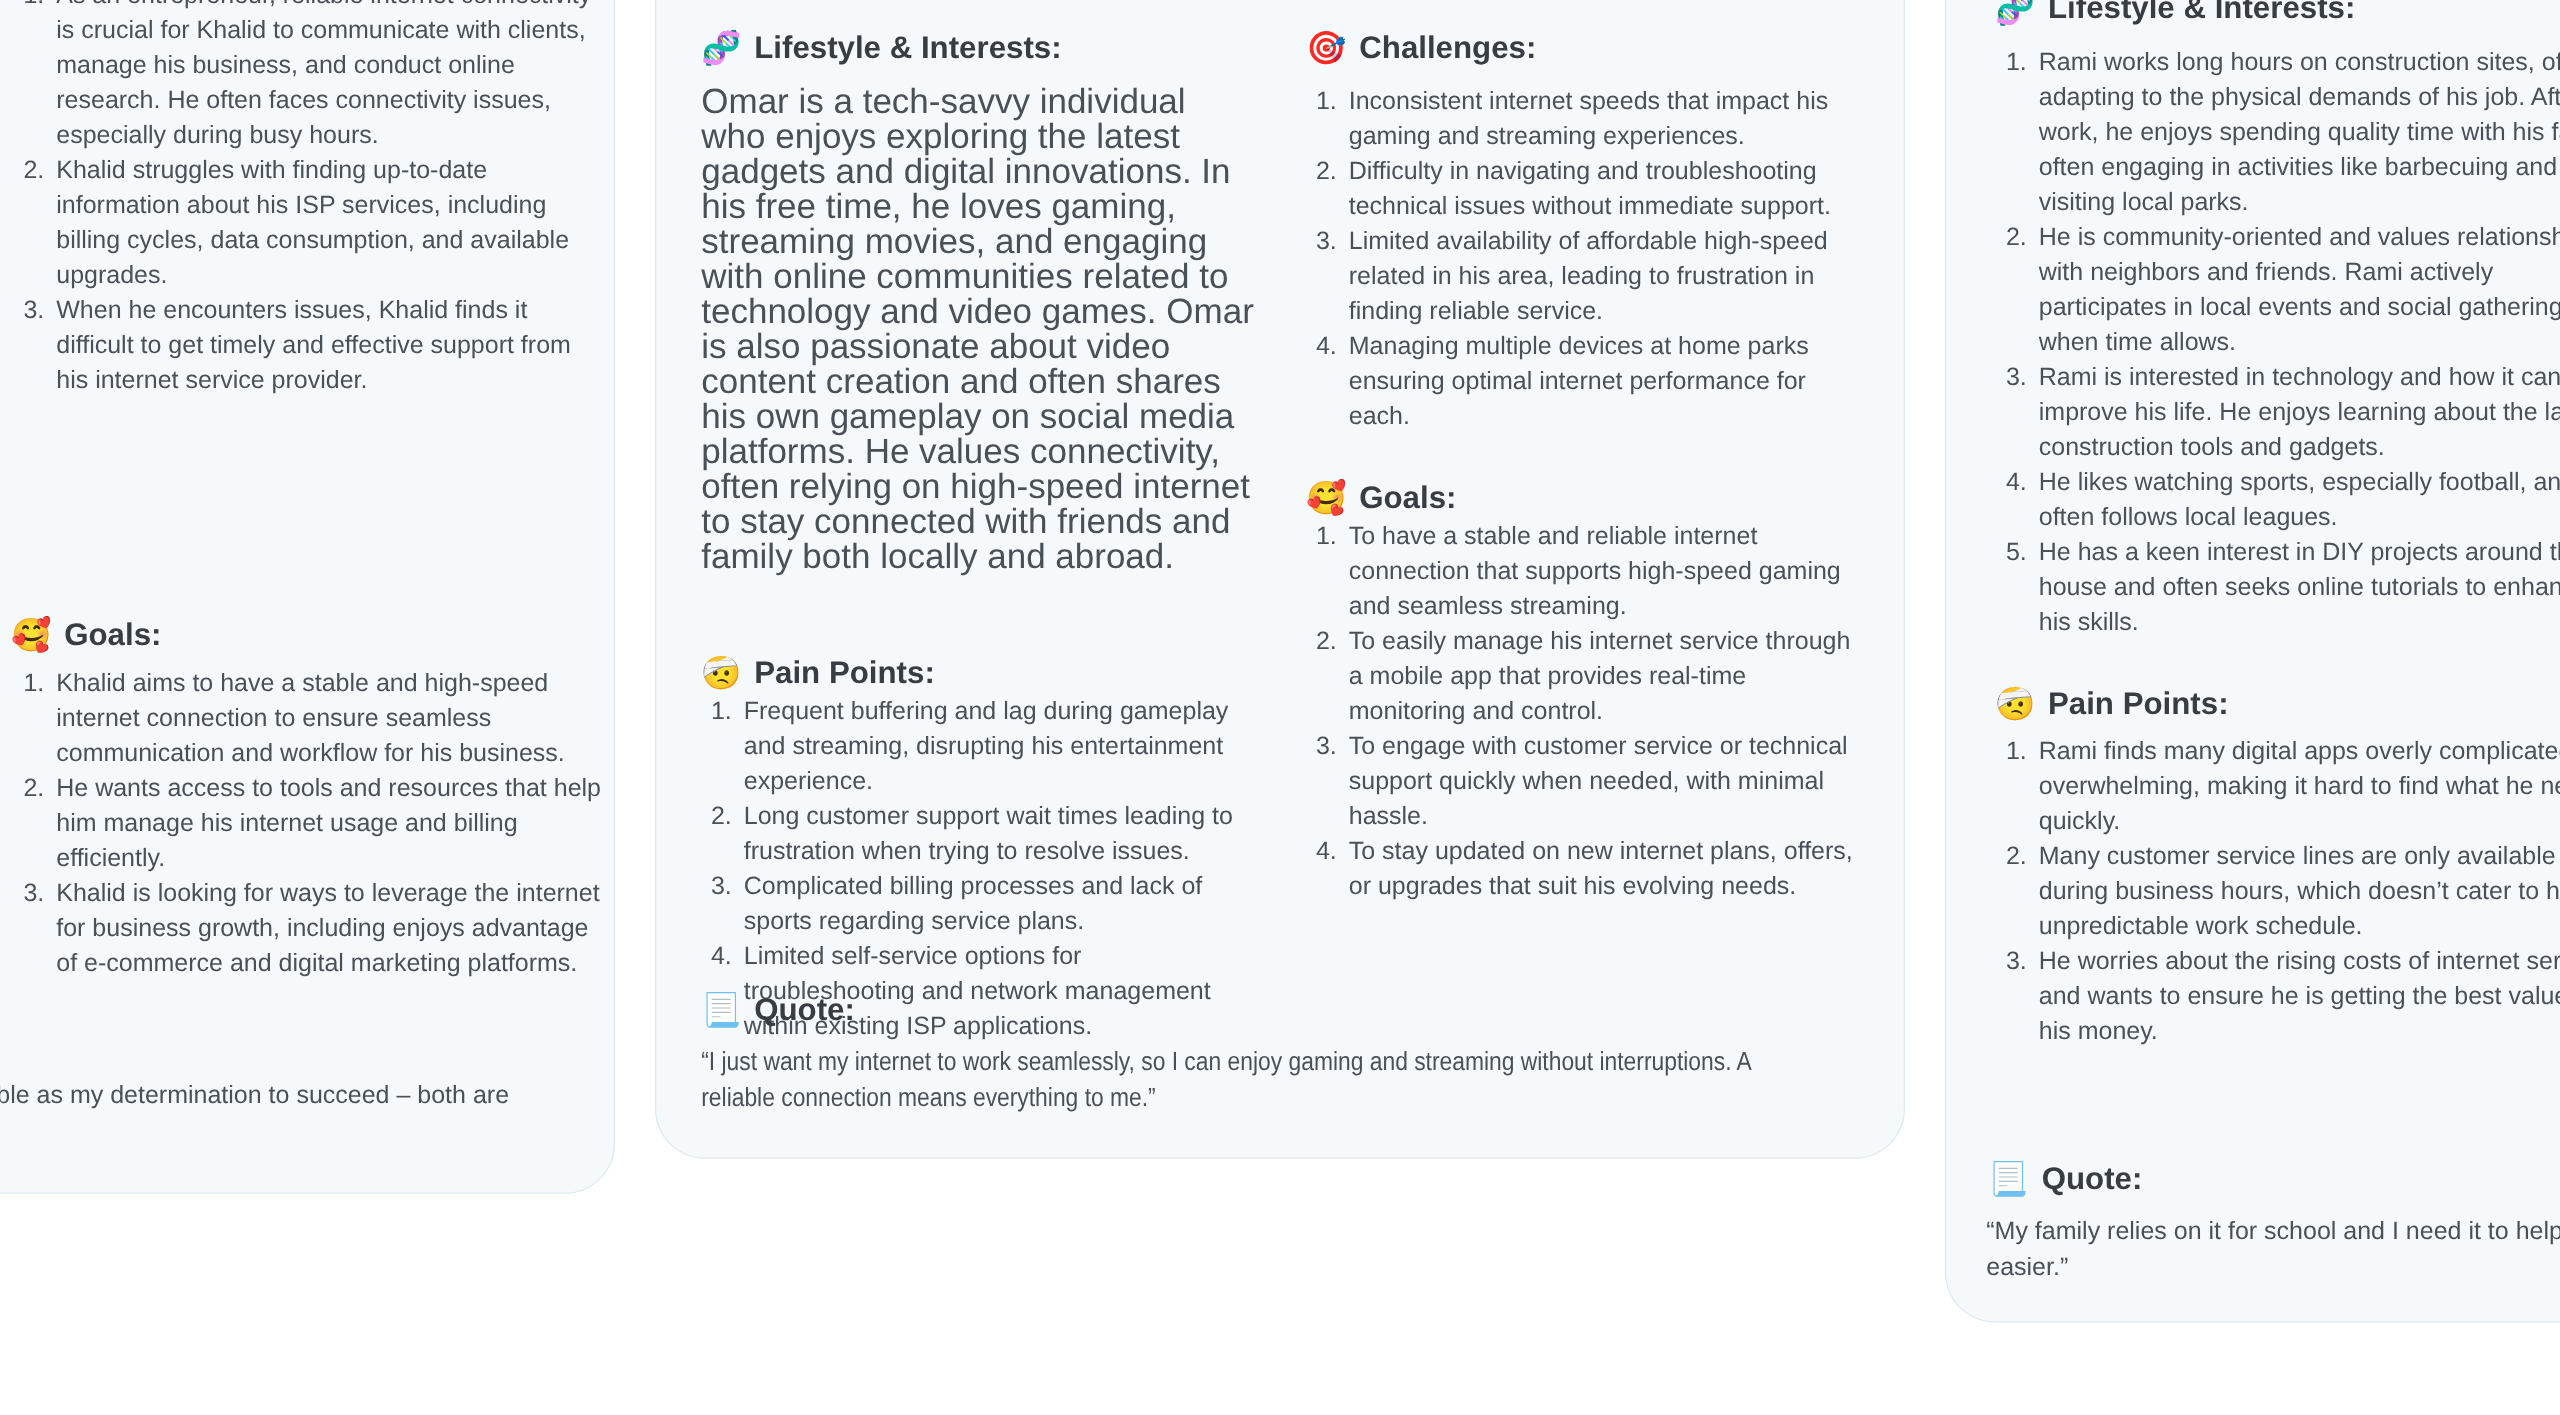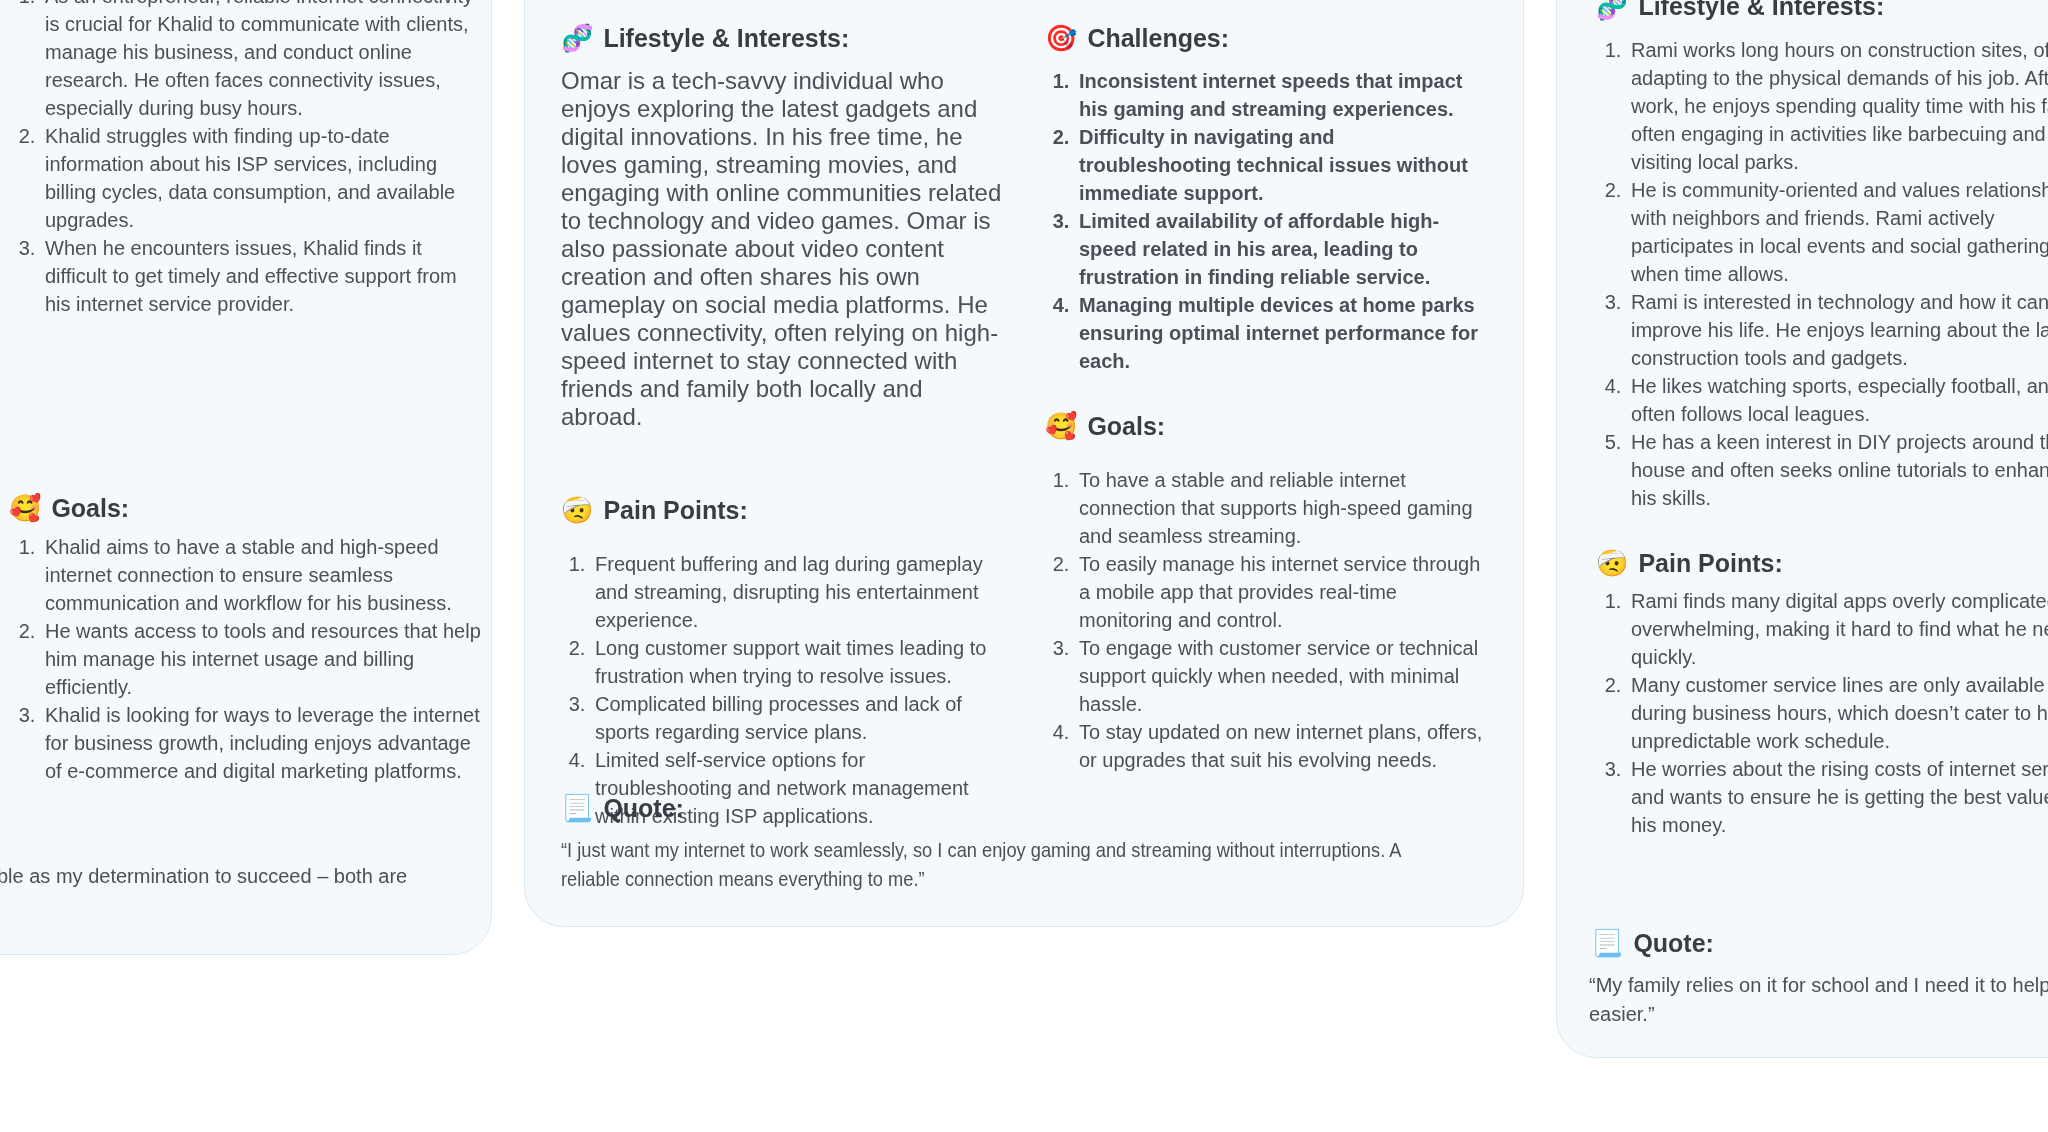--- a/index.html
+++ b/index.html
@@ -40,43 +40,43 @@
     white-space: nowrap;
   }
   .emoji {
     font-size: 26px;
     line-height: 1;
     font-weight: 400;
   }
 
   .para {
     margin: 12px 0 0 0;
-    font-size: 24px;
+    font-size: 28px;
     line-height: 28px;
     color: #495057;
   }
 
   .plist {
     margin: 0;
     padding: 0 0 0 30px;
     font-size: 20px;
     line-height: 28px;
     color: #495057;
     list-style: decimal outside;
   }
   .plist li { padding-left: 4px; }
 
   .inner { padding: 80px 36px 0 36px; }
   .cols  { display: flex; gap: 40px; }
   .col   { width: 444px; flex: 0 0 auto; }
 
   .mt62 { margin-top: 62px; }
   .mt34 { margin-top: 34px; }
-  .mt12 { margin-top: 12px; font-weight: bold; }
-  .mt7  { margin-top: 23px; }
+  .mt12 { margin-top: 12px; }
+  .mt7  { margin-top: 0; }
 
   .quote-block { position: absolute; left: 36px; top: 850px; width: 928px; }
   .quote-condensed {
     margin-top: 10px;
     width: 1010px;
     font-size: 21px;
     line-height: 29px;
     color: #495057;
     transform: scaleX(0.87);
     transform-origin: left top;

